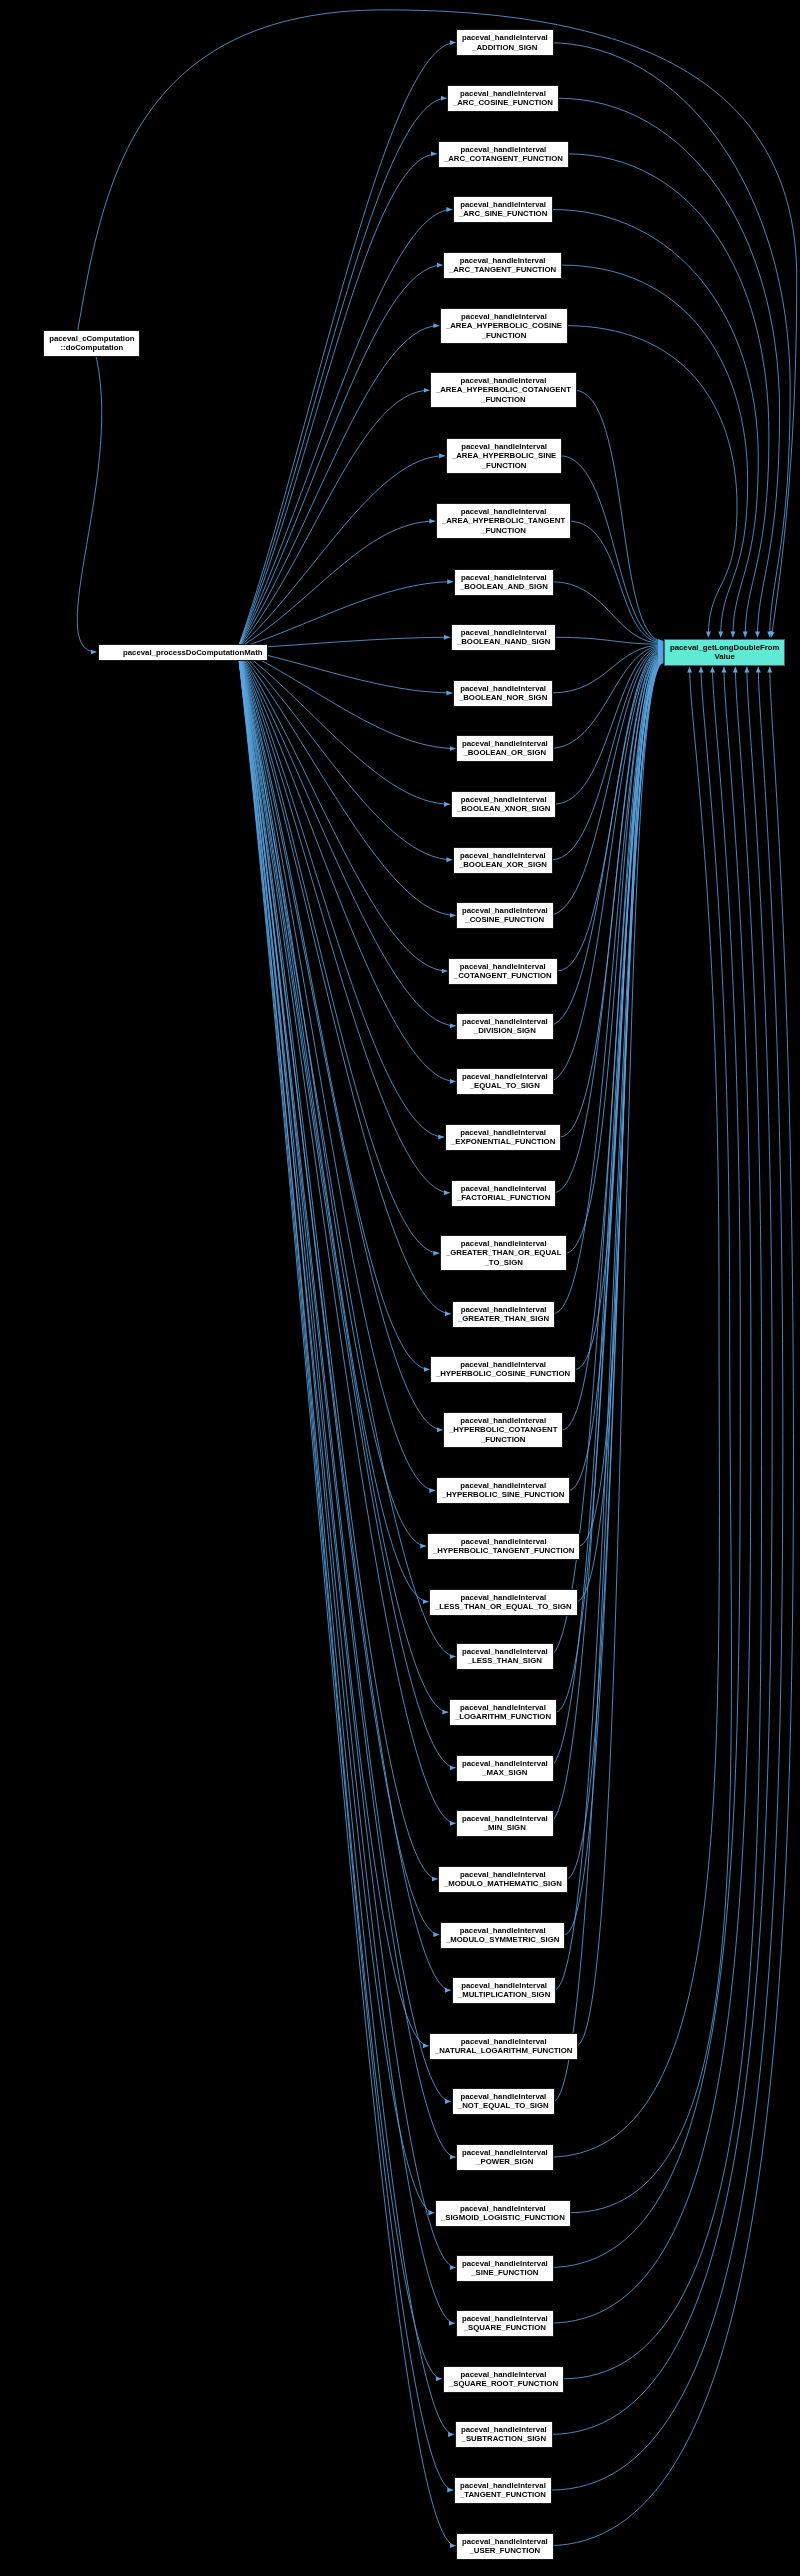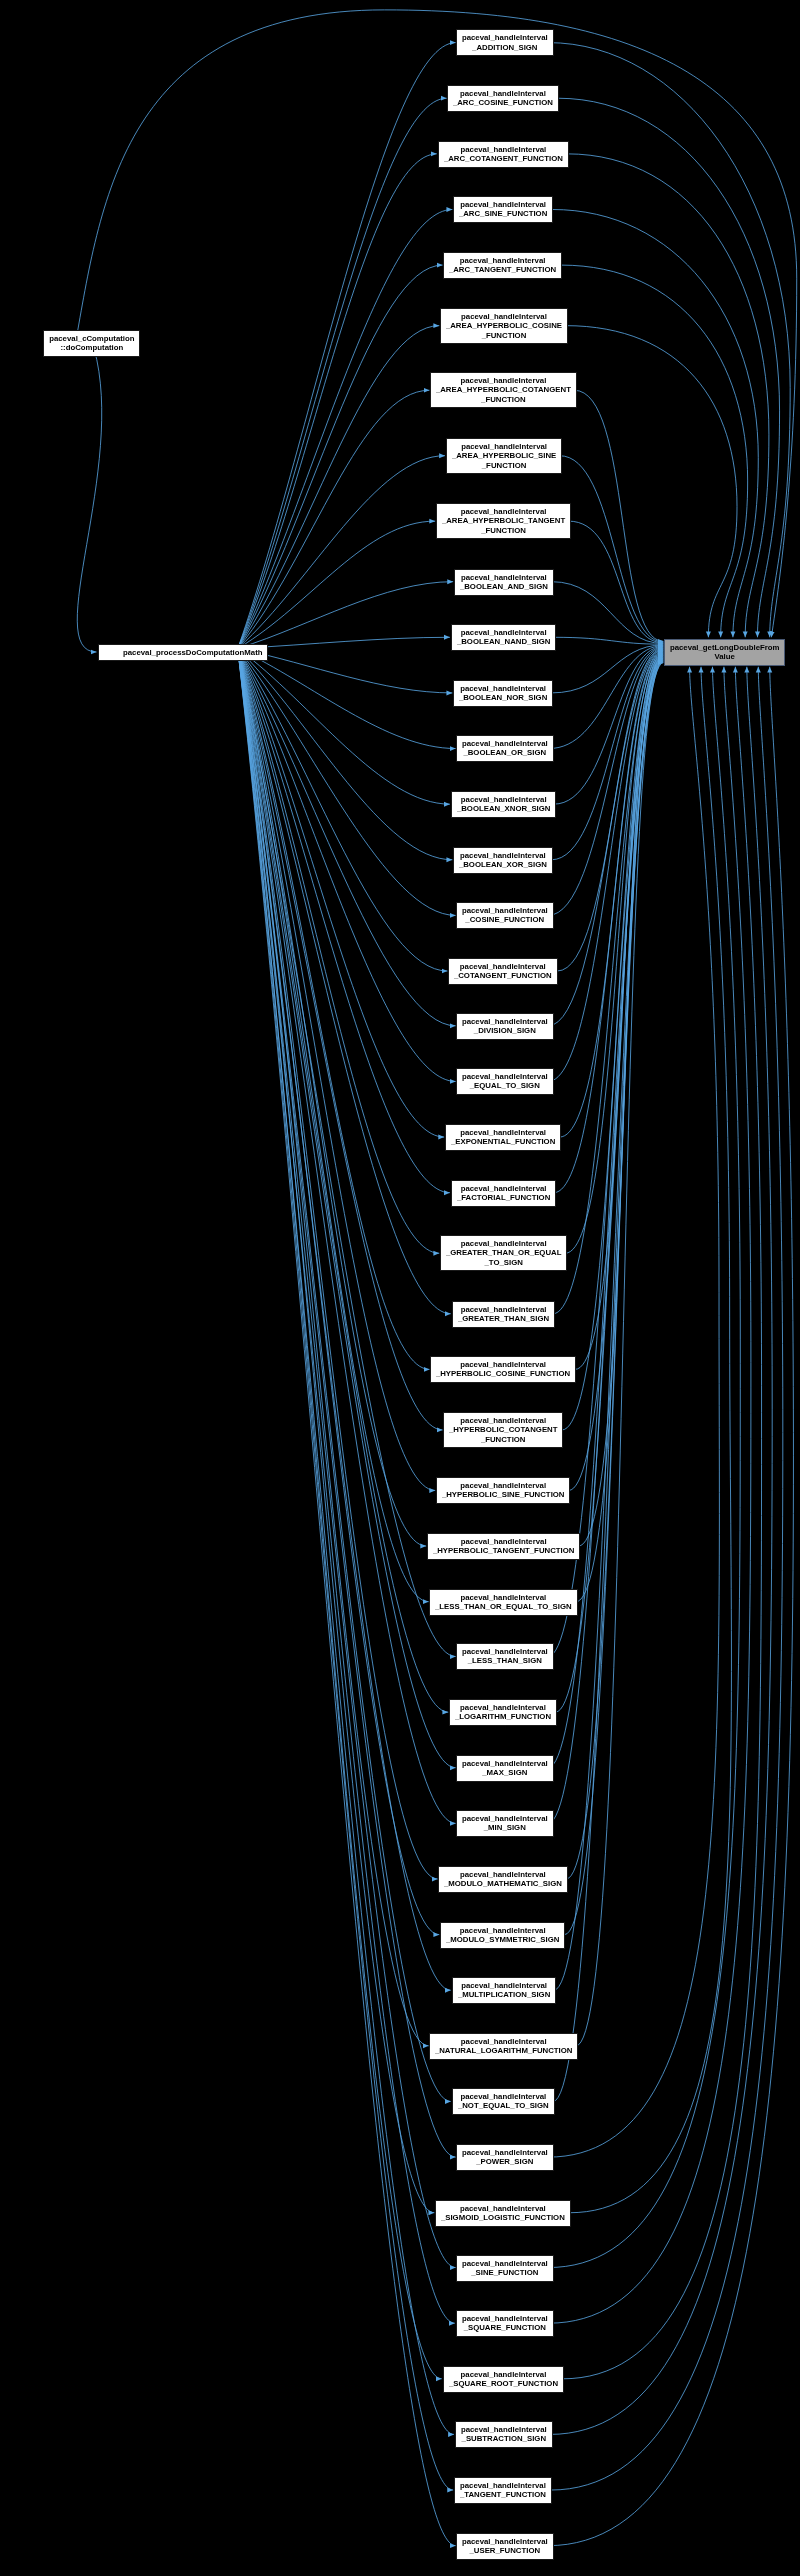--- a/index.html
+++ b/index.html
@@ -21,21 +21,21 @@
     border: 0.8px solid #1a1a1a;
     font-size: 7.8px;
     line-height: 9.8px;
     padding: 2.5px 4.9px;
     text-align: center;
     white-space: pre-line;
     cursor: pointer;
     font-weight: bold;
   }
   .node.target {
-    background: #a3a3a3;
+    background: #5eead4;
     border-color: #4a5a75;
   }
 </style>
 </head>
 <body>
 
 <div id="canvas">
   <svg id="edge-layer" width="800" height="2576" viewBox="0 0 978 3149">
     <defs>
       <marker id="arrowhead" viewBox="0 0 10 10" refX="9" refY="5" markerWidth="8" markerHeight="8" markerUnits="userSpaceOnUse" orient="auto-start-reverse">

